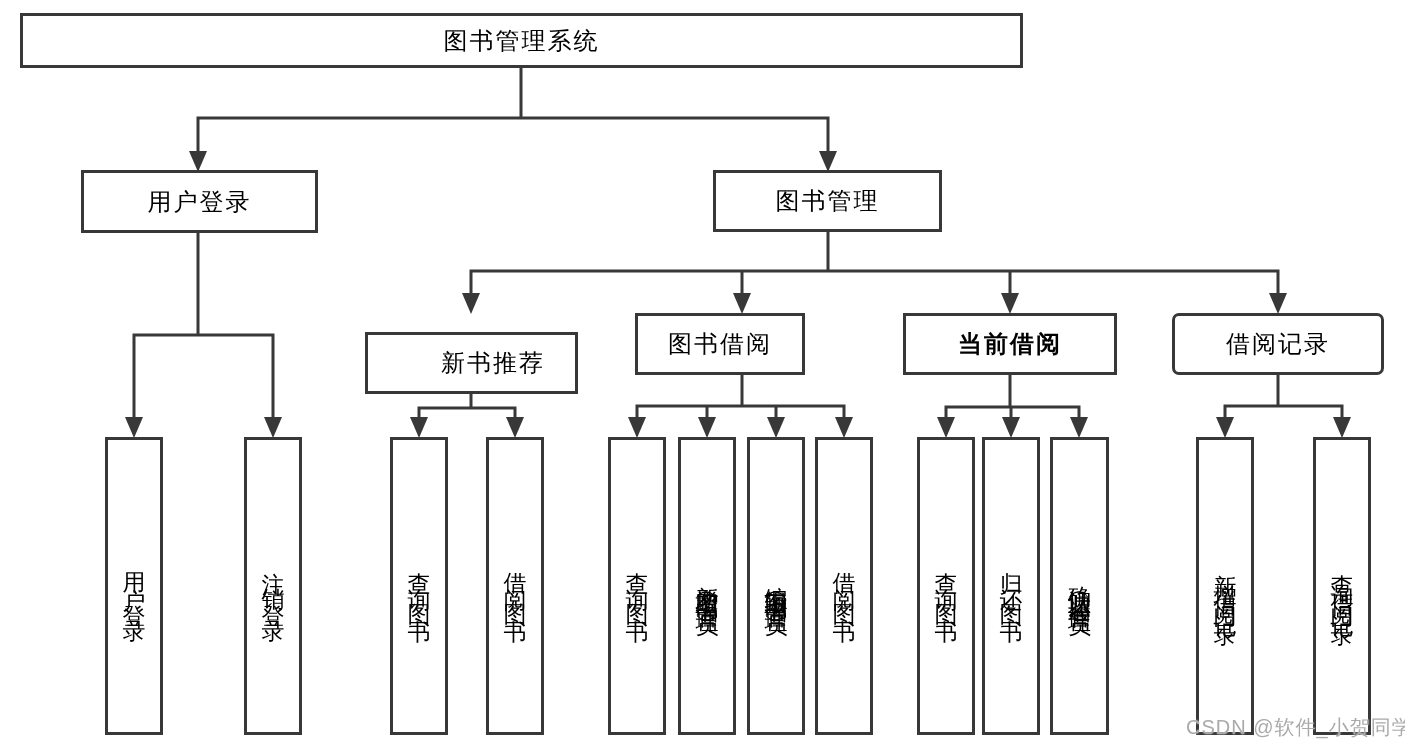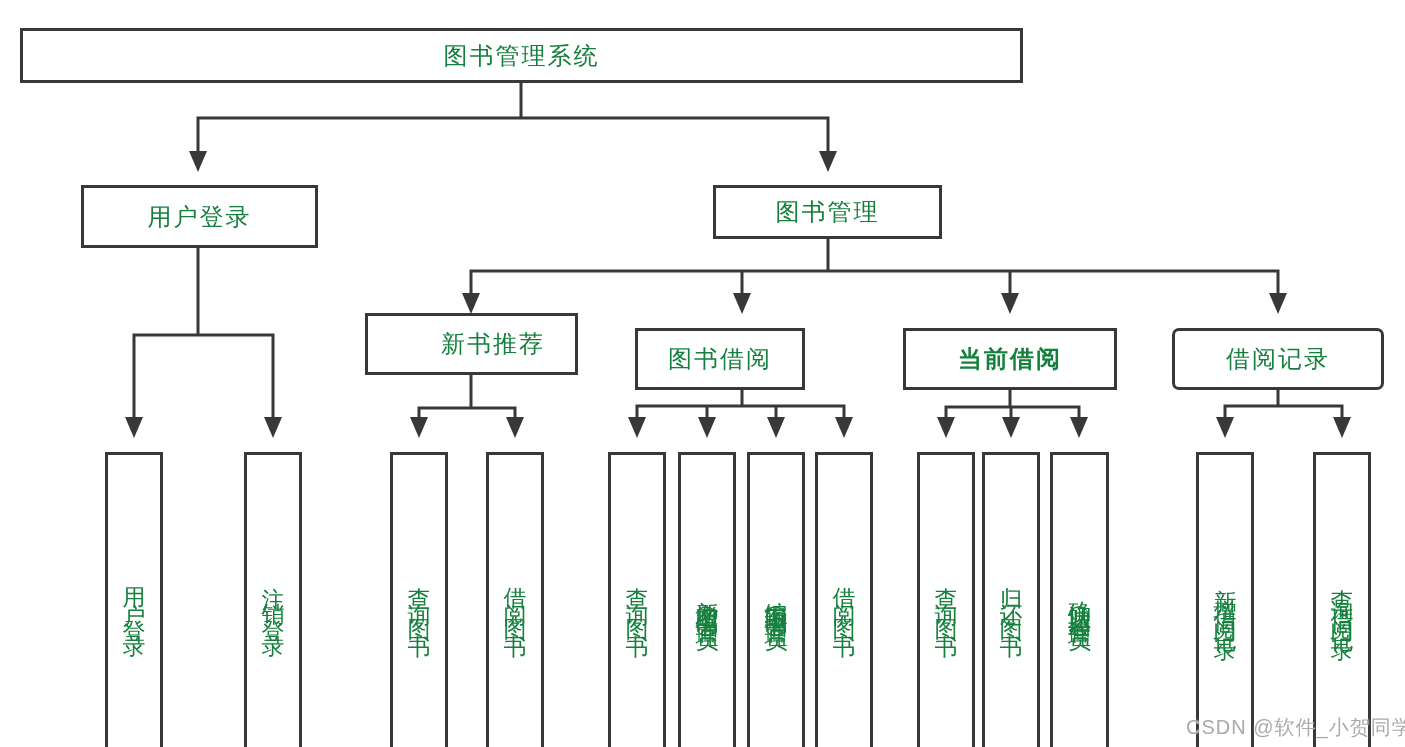--- a/index.html
+++ b/index.html
@@ -33,22 +33,21 @@
   }
   .node {
     position: absolute;
     box-sizing: border-box;
     background: #ffffff;
     border: 3px solid #383838;
     display: flex;
     align-items: center;
     justify-content: center;
     z-index: 2;
-    color: #15803d;
-    margin-top: 15px;
+    color: #000000;
   }
   .h-label {
     font-size: 24px;
     letter-spacing: 2px;
     white-space: nowrap;
   }
   .v-label {
     writing-mode: vertical-rl;
     font-size: 23px;
     line-height: 1;
@@ -110,25 +109,25 @@
     <polygon points="1333,417 1351,417 1342,438"></polygon>
   </svg>
 
   <div class="node" style="left:20px; top:13px; width:1003px; height:55px;">
     <span class="h-label">图书管理系统</span>
   </div>
 
   <div class="node" style="left:81px; top:170px; width:237px; height:63px;">
     <span class="h-label">用户登录</span>
   </div>
-  <div class="node" style="left:713px; top:170px; width:229px; height:54px;">
+  <div class="node" style="left:713px; top:170px; width:229px; height:62px;">
     <span class="h-label">图书管理</span>
   </div>
 
-  <div class="node" style="left:365px; top:298px; width:213px; height:62px;padding-left:43px;">
+  <div class="node" style="left:365px; top:332px; width:213px; height:62px;padding-left:43px;">
     <span class="h-label">新书推荐</span>
   </div>
   <div class="node" style="left:635px; top:313px; width:170px; height:62px;">
     <span class="h-label">图书借阅</span>
   </div>
   <div class="node" style="left:903px; top:313px; width:214px; height:62px;font-weight:bold;">
     <span class="h-label">当前借阅</span>
   </div>
   <div class="node" style="left:1172px; top:313px; width:212px; height:62px;border-radius:7px;">
     <span class="h-label">借阅记录</span>

